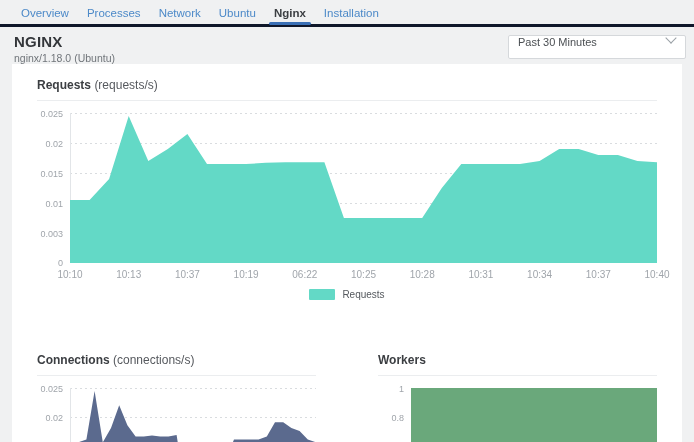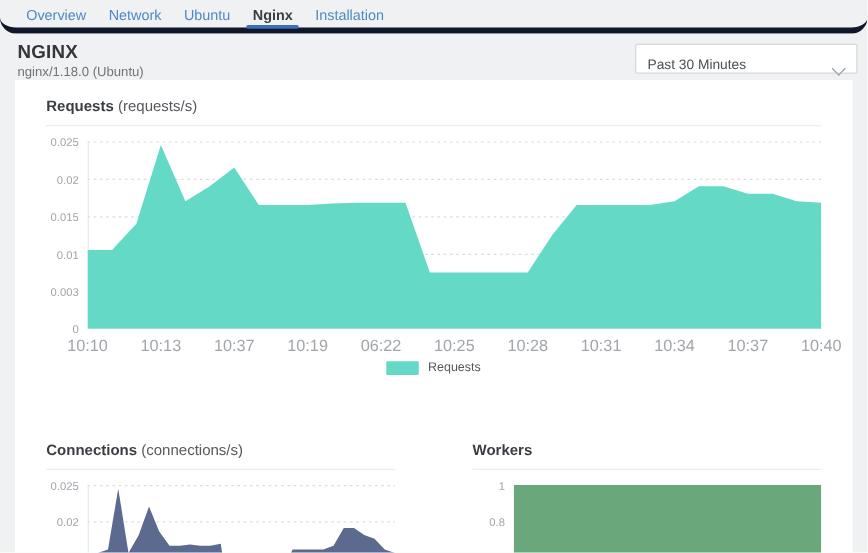--- a/index.html
+++ b/index.html
@@ -6,43 +6,42 @@
   html,body { width:694px; height:442px; overflow:hidden; }
   body {
     font-family:"Liberation Sans", sans-serif;
     background:#f0f1f2;
     color:#3b3e42;
   }
   
   .tabbar {
     display:flex; align-items:stretch;
     padding-left:12px; height:27px;
-    border-bottom:5px solid #0f172a;
+    border-bottom:3px solid #0f172a;
     background:#f0f1f2;
-    border-radius:13px;
   }
   .tab {
     font-size:11.5px; color:#4c89c8;
     padding:7px 9px 0 9px; cursor:pointer;
     position:relative; white-space:nowrap;
   }
   .tab.active { color:#3b3e42; font-weight:bold; }
   .tab.active::after {
     content:""; position:absolute; left:4px; right:4px; bottom:-1px;
     height:3px; background:#3a6fb5; border-radius:2px;
   }
   
   .header { position:relative; height:37px; padding:6px 12px 0 14px; }
   .page-title { font-size:15px; font-weight:bold; color:#33363a; letter-spacing:.2px; }
   .page-subtitle { font-size:10.5px; color:#70757a; margin-top:2px; }
   .range-select {
     position:absolute; right:8px; top:8px;
     width:178px; height:24px; background:#fff;
     border:1px solid #d5d8db; border-radius:2px;
-    display:flex; align-items:flex-end; justify-content:space-between;
+    display:flex; align-items:flex-start; justify-content:space-between;
     padding:0 9px; cursor:pointer;
   }
   .range-select .value { font-size:11px; color:#4b4f53; }
   .chev { width:9px; height:9px; position:relative; margin-top:-4px; }
   .chev::after {
     content:""; position:absolute; left:0; top:2px;
     width:7px; height:7px;
     border-right:1.5px solid #9aa0a6; border-bottom:1.5px solid #9aa0a6;
     transform:rotate(45deg);
   }
@@ -57,33 +56,34 @@
   .plot-lg { height:150px; }
   .plot-sm { height:143px; }
   .plot-svg { position:absolute; top:0; }
   .ytick {
     position:absolute; left:0; text-align:right;
     font-size:9px; color:#a0a5ab; line-height:12px;
   }
   .xlabels { position:relative; height:16px; margin:4px 13px 0 13px; }
   .xlabels span {
     position:absolute; top:2px; transform:translateX(-50%);
-    font-size:13px; color:#a0a5ab; white-space:nowrap;
+    font-size:10px; color:#a0a5ab; white-space:nowrap;
   }
   .legend { display:flex; justify-content:center; align-items:center; gap:7px; height:14px; margin-top:4px; }
   .legend-swatch { width:26px; height:11px; border-radius:1px; background:#63d9c6; }
   .legend-label { font-size:10px; color:#55595e; }
   .bottom-row { display:flex; gap:36px; margin-top:52px; }
   .bottom-row .col { flex:1; min-width:0; }
 </style>
 </head>
 <body>
 
 <nav class="tabbar">
   <div class="tab">Overview</div>
+  <div class="tab">Processes</div>
   <div class="tab">Network</div>
   <div class="tab">Ubuntu</div>
   <div class="tab active">Nginx</div>
   <div class="tab">Installation</div>
 </nav>
 
 <header class="header">
   <div class="page-title">NGINX</div>
   <div class="page-subtitle">nginx/1.18.0 (Ubuntu)</div>
   <div class="range-select">

